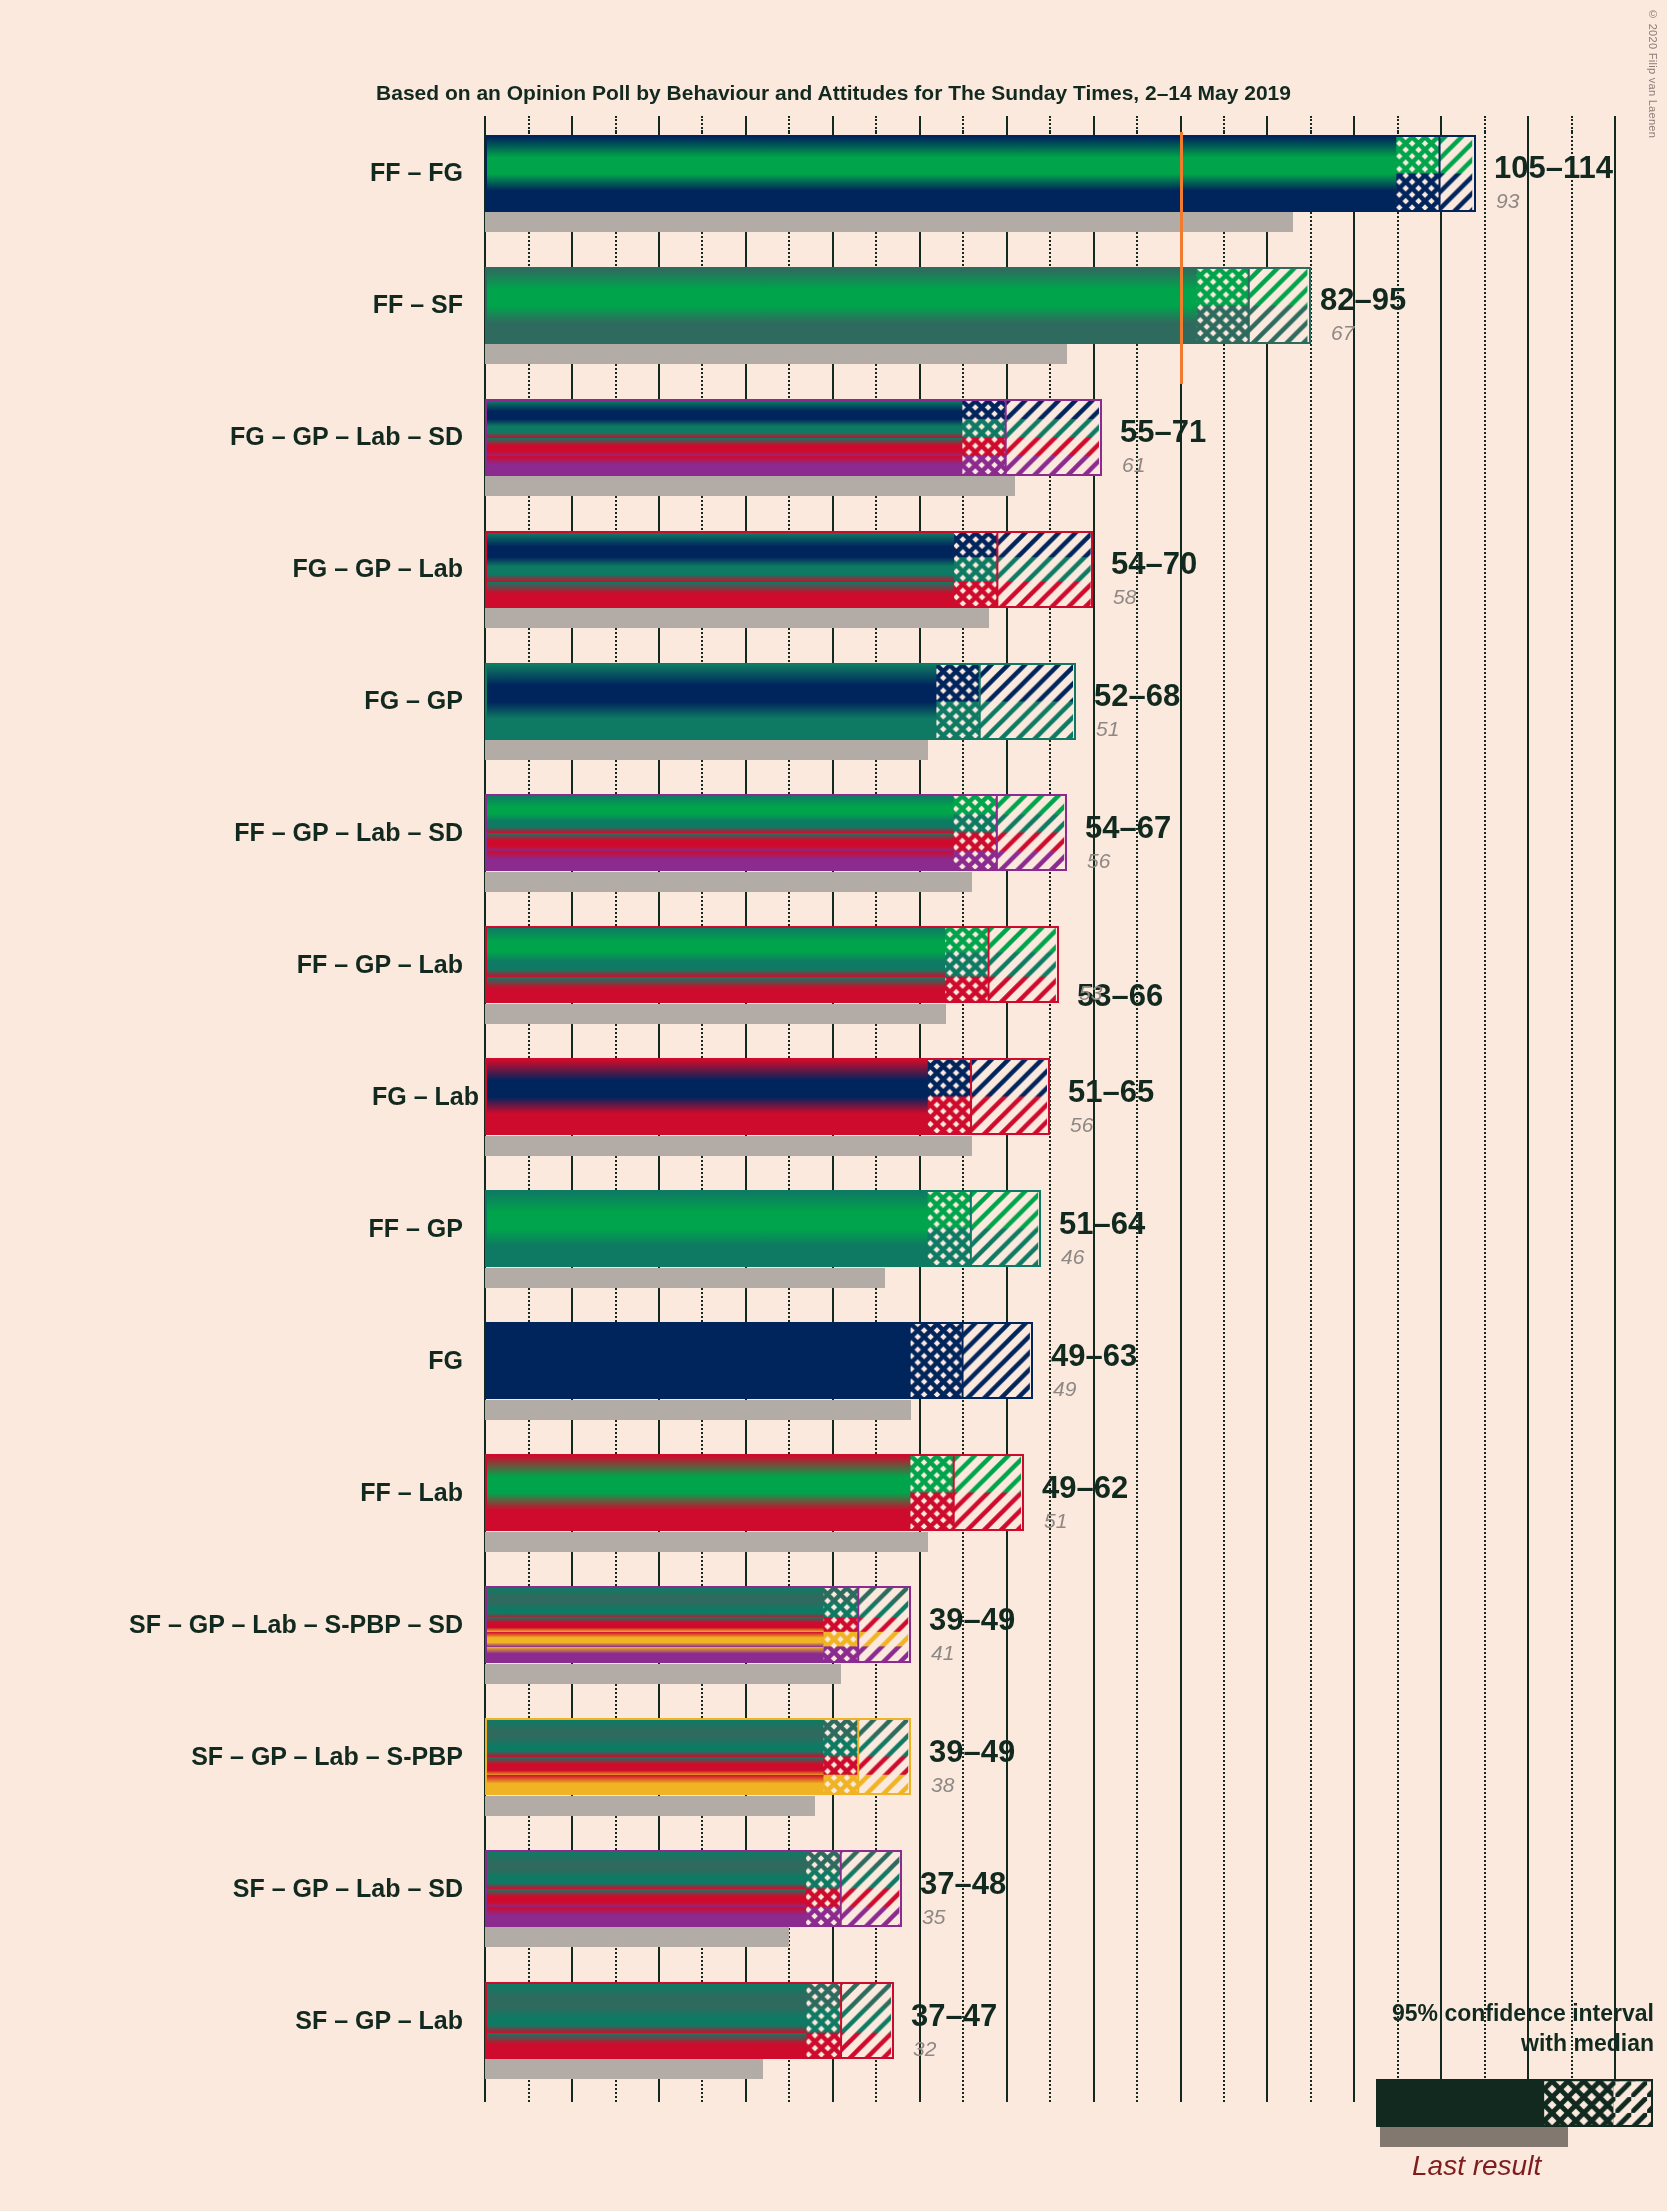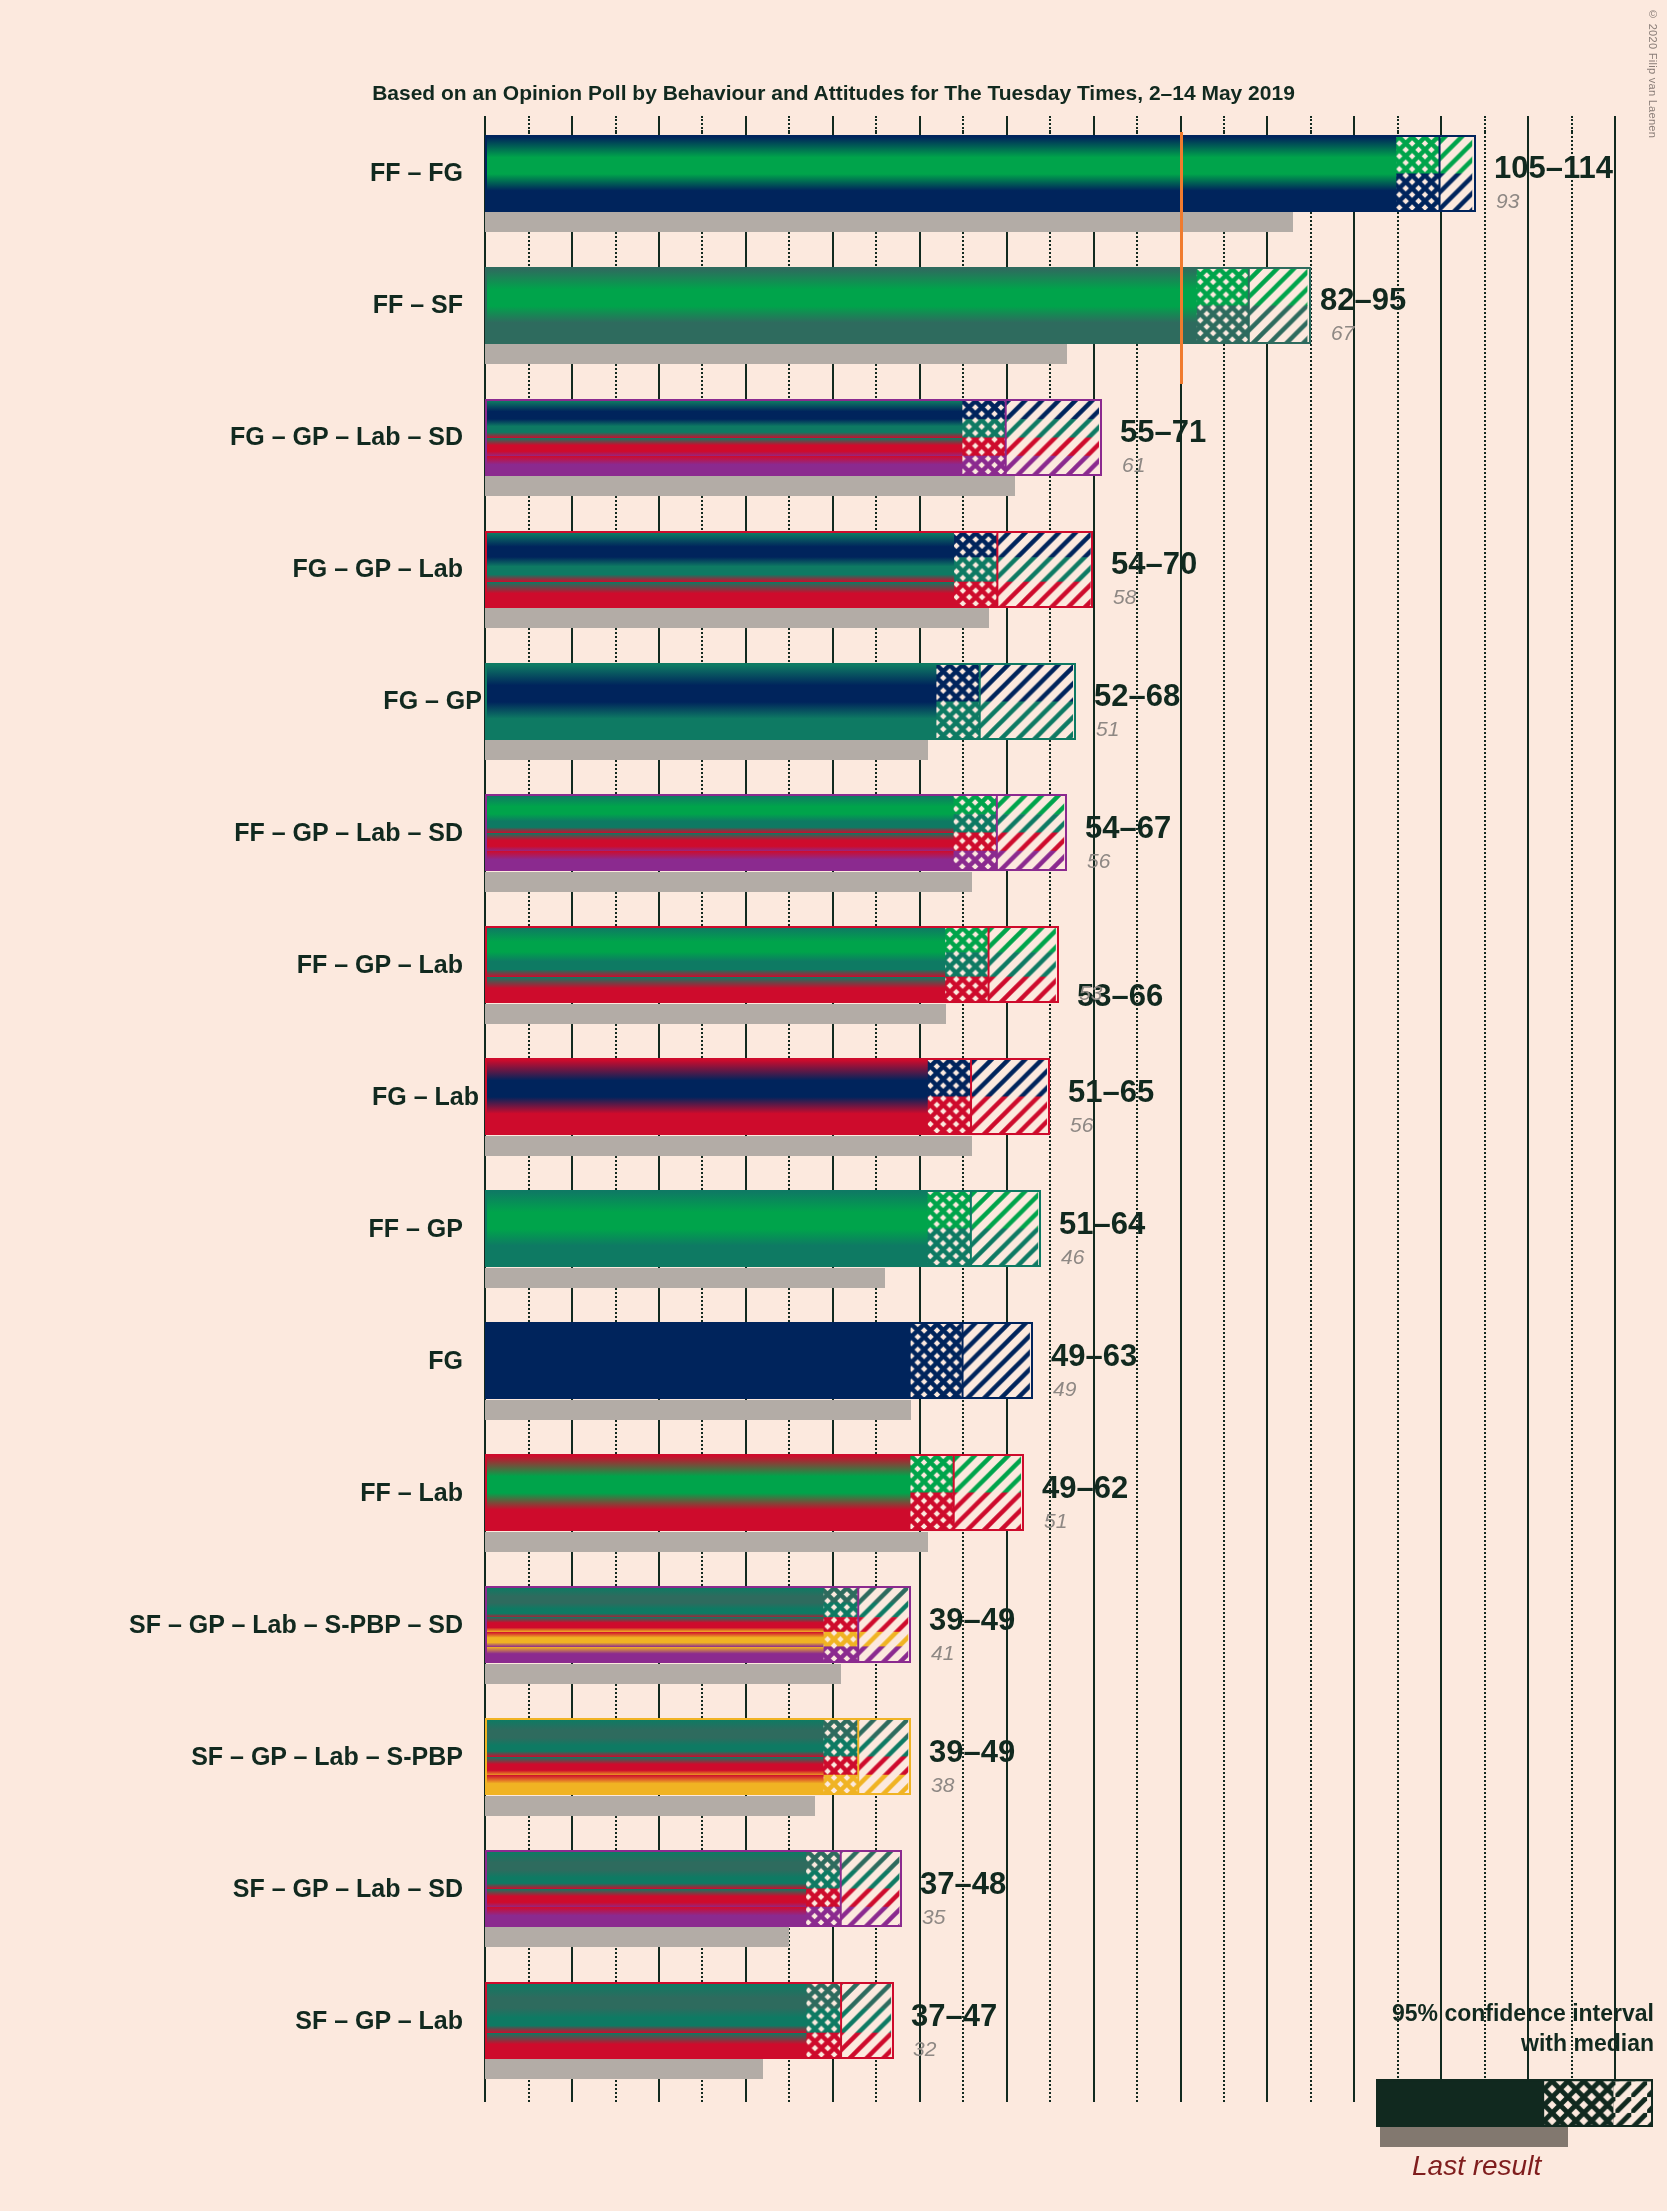--- a/index.html
+++ b/index.html
@@ -81,21 +81,21 @@
   .legend-lasttext {
     position: absolute; font-size: 28px; font-style: italic;
     color: #7f1d1d; white-space: nowrap;
   }
 </style>
 </head>
 <body>
 
 <div id="root">
 
-  <div class="subtitle">Based on an Opinion Poll by Behaviour and Attitudes for The Tuesday Times, 2–14 May 2019</div>
+  <div class="subtitle">Based on an Opinion Poll by Behaviour and Attitudes for The Sunday Times, 2–14 May 2019</div>
   <div class="copyright">© 2020 Filip van Laenen</div>
 
   <div id="plot">
       <div class="gridline" style="left: 484px; top: 132px; height: 1970px;"></div>
       <div class="gridline minor" style="left: 528px; top: 132px; height: 1970px; background: transparent;"></div>
       <div class="gridline" style="left: 571px; top: 132px; height: 1970px;"></div>
       <div class="gridline minor" style="left: 615px; top: 132px; height: 1970px; background: transparent;"></div>
       <div class="gridline" style="left: 658px; top: 132px; height: 1970px;"></div>
       <div class="gridline minor" style="left: 701px; top: 132px; height: 1970px; background: transparent;"></div>
       <div class="gridline" style="left: 745px; top: 132px; height: 1970px;"></div>
@@ -278,21 +278,21 @@
           <rect x="516.02" y="0" width="94.57999999999993" height="25.26666666666667" fill="url(#x3-0-d)"></rect>
           <rect x="472.11999999999995" y="24.666666666666668" width="43.900000000000034" height="25.26666666666667" fill="url(#x3-1-c)"></rect>
           <rect x="516.02" y="24.666666666666668" width="94.57999999999993" height="25.26666666666667" fill="url(#x3-1-d)"></rect>
           <rect x="472.11999999999995" y="49.333333333333336" width="43.900000000000034" height="25.26666666666667" fill="url(#x3-2-c)"></rect>
           <rect x="516.02" y="49.333333333333336" width="94.57999999999993" height="25.26666666666667" fill="url(#x3-2-d)"></rect>
           <rect x="515.02" y="0" width="2" height="74" fill="#CE0B2C"></rect>
         </svg>
       </div>
       <div class="valtext" style="left: 1111px; top: 548px;">54–70</div>
       <div class="lasttext" style="left: 1113px; top: 586px;">58</div>
-      <div class="rowlabel" style="left: 0px; width: 463px; top: 688px; margin-left: 19px;">FG – GP</div>
+      <div class="rowlabel" style="left: 0px; width: 463px; top: 688px;">FG – GP</div>
       <div class="lastresult" style="left: 485px; top: 740px; width: 443px; height: 20px; background: rgb(179, 172, 166);"></div>
       <div class="bar" style="left: 485px; top: 663px; width: 591px; height: 77px; border-color: rgb(14, 122, 99); background: rgb(252, 233, 222);">
         <div class="stripe" style="top: 0px; height: 37px; width: 452px; background: linear-gradient(rgb(14, 122, 99) 0%, rgb(0, 36, 92) 55%, rgb(0, 36, 92) 100%);"></div>
         <div class="stripe" style="top: 37px; height: 37px; width: 452px; background: linear-gradient(rgb(0, 36, 92) 0%, rgb(14, 122, 99) 45%, rgb(14, 122, 99) 100%);"></div>
         <svg width="587" height="73" style="position: absolute; left: 0px; top: 0px;" viewBox="0 0 593.031 74">
           <defs>
             <pattern id="x4-0-c" width="13" height="13" patternUnits="userSpaceOnUse">
               <rect width="13" height="13" fill="#FCE9DE"></rect>
               <path d="M -3 -3 L 16 16 M 16 -3 L -3 16" stroke="#00245C" stroke-width="4.5"></path>
             </pattern>

